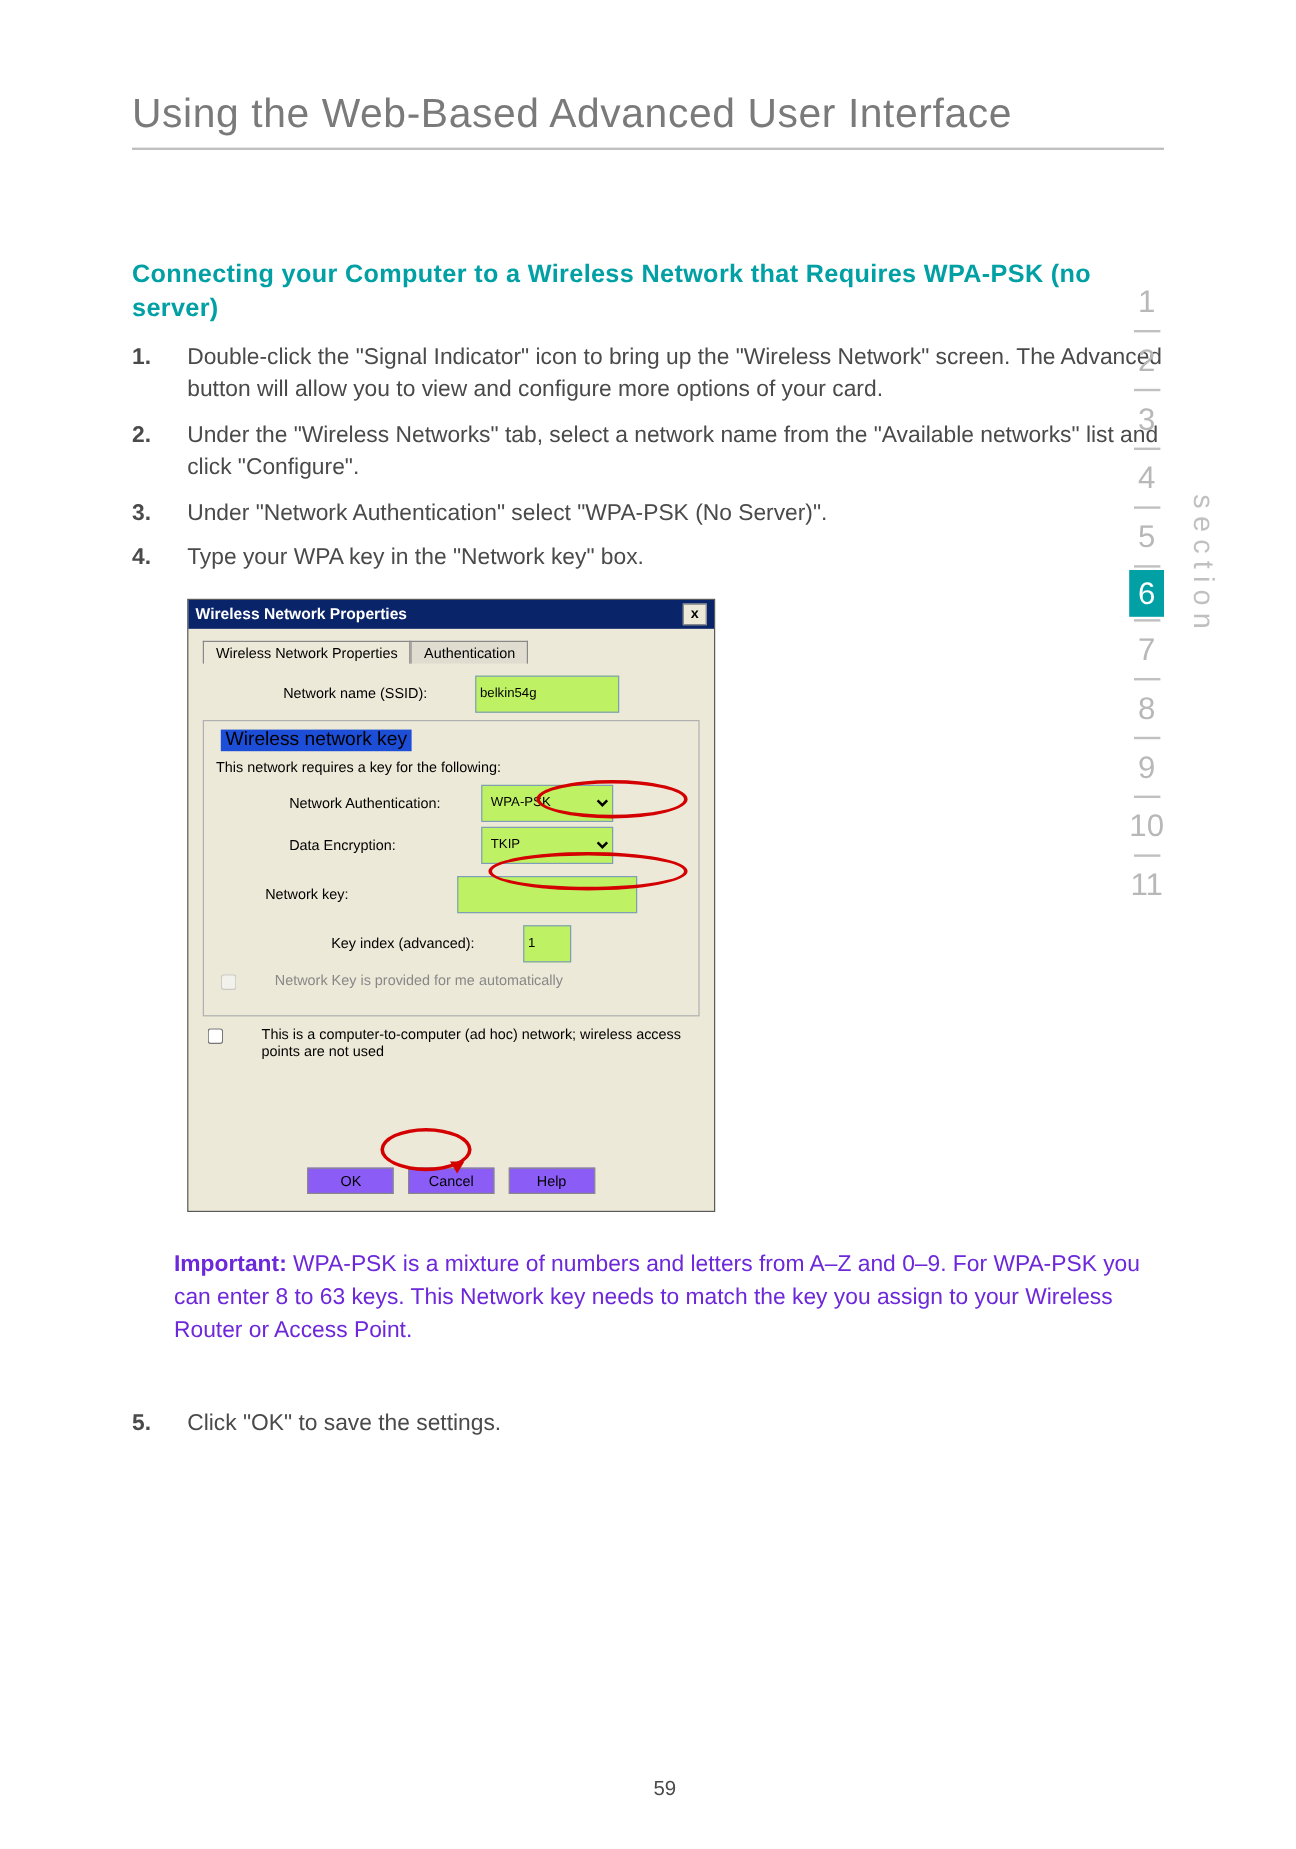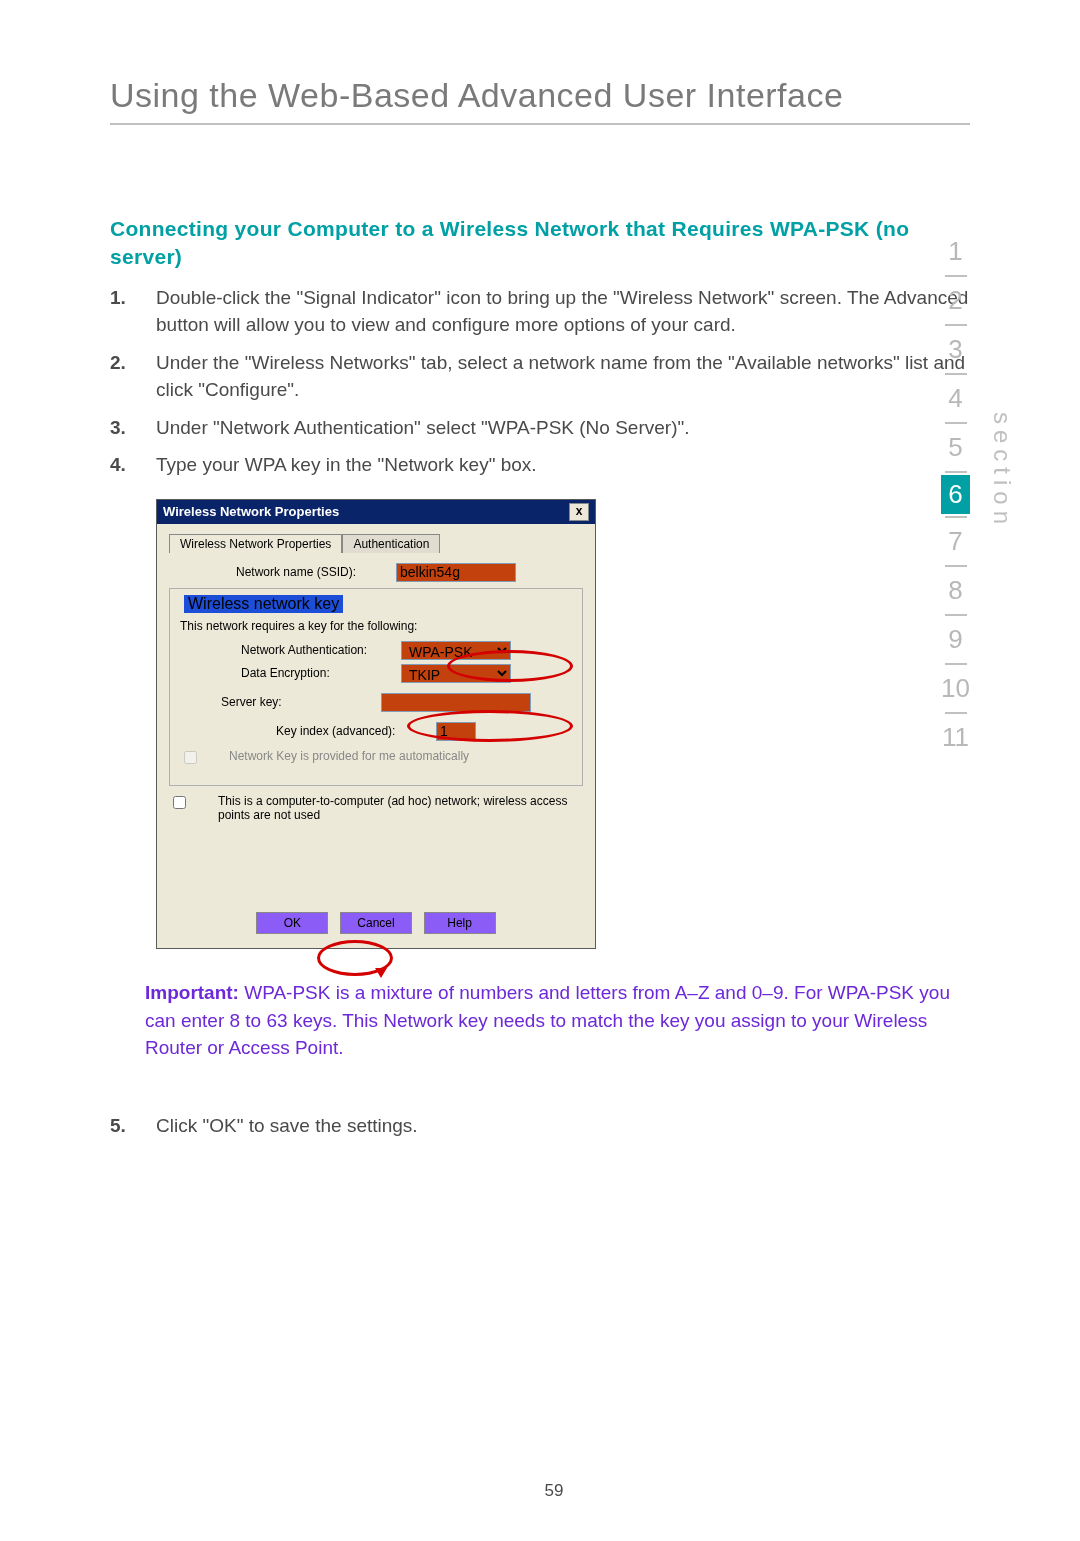--- a/index.html
+++ b/index.html
@@ -110,25 +110,25 @@
     display: flex;
     align-items: center;
     margin: 4px 12px;
     justify-content: center;
   }
   .row label {
     width: 160px;
     font-size: 12px;
   }
   .row input[type=text], .row select {
-    font-size: 14px;
+    font-size: 11px;
     padding: 1px 3px;
     border: 1px solid #7f9db9;
-    background: #c2410c;
-    height: 19px;
+    background: #bef264;
+    height: 31px;
     box-sizing: border-box;
   }
   .fieldset {
     border: 1px solid #b0b0b0;
     padding: 8px 10px 10px 10px;
     margin-top: 6px;
   }
   .fieldset-legend {
     font-size: 16px;
     margin: -16px 0 2px 4px;
@@ -286,21 +286,21 @@
           <div class="hint">This network requires a key for the following:</div>
           <div class="row">
             <label>Network Authentication:</label>
             <select style="width:110px"><option>WPA-PSK</option></select>
           </div>
           <div class="row">
             <label>Data Encryption:</label>
             <select style="width:110px"><option>TKIP</option></select>
           </div>
           <div class="row" style="margin-top:10px">
-            <label>Server key:</label>
+            <label>Network key:</label>
             <input type="text" style="width: 150px;" value="">
           </div>
           <div class="row" style="margin-top:10px">
             <label>Key index (advanced):</label>
             <input type="text" style="width: 40px;" value="1">
           </div>
           <div class="chk-row disabled">
             <input type="checkbox" disabled="" style="">
             <span>Network Key is provided for me automatically</span>
           </div>

